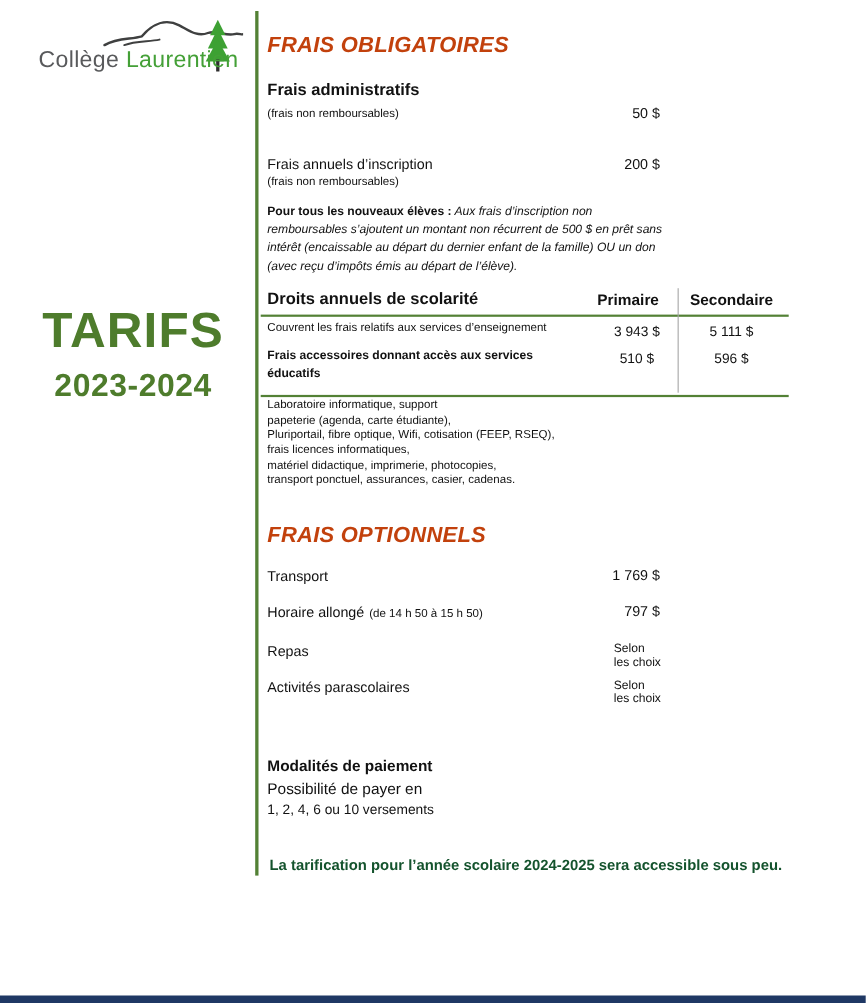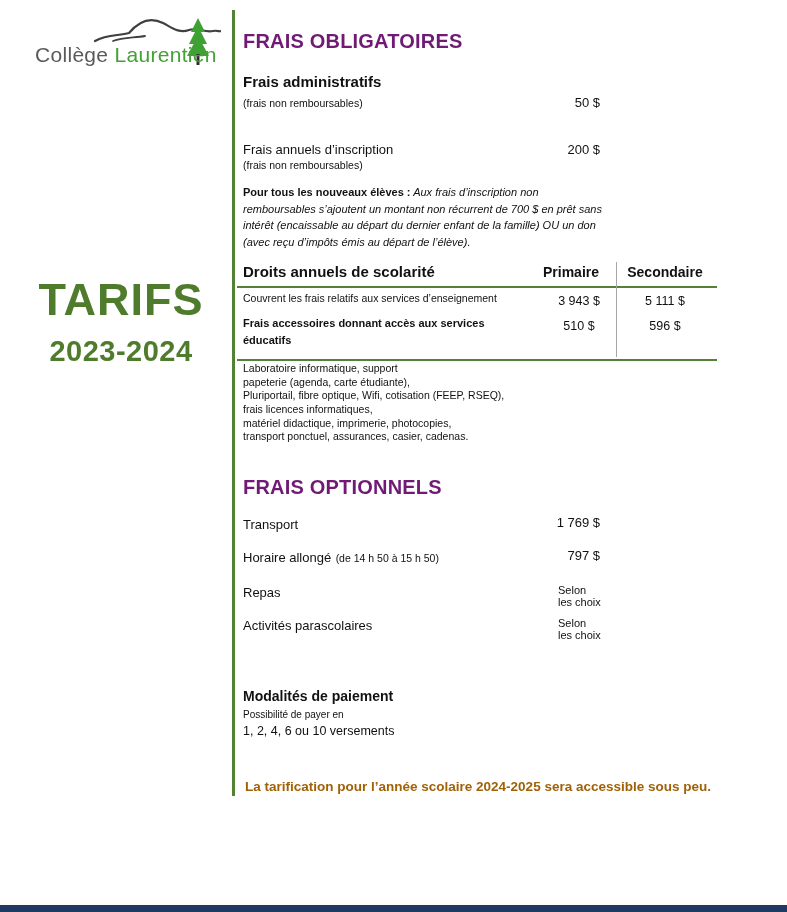--- a/index.html
+++ b/index.html
@@ -16,21 +16,21 @@
   .logo-college{color:#595a5c;}
   .logo-laurentien{color:#44a037;}
   
   .vline{position:absolute;left:232px;top:10px;width:3px;height:786px;background:#538135;}
   .tarifs{position:absolute;left:8px;top:274px;width:226px;text-align:center;color:#4e7c2c;}
   .tarifs-title{font-size:45px;font-weight:bold;letter-spacing:1px;}
   .tarifs-year{font-size:29px;font-weight:bold;margin-top:9px;letter-spacing:.5px;}
   
   .content{position:absolute;left:243px;top:0;width:544px;height:912px;}
   .content>div{position:absolute;}
-  .h-green{font-size:20px;font-weight:bold;color:#701a75;letter-spacing:.2px;}
+  .h-green{font-size:20px;font-weight:bold;color:#c2410c;letter-spacing:.2px;font-style:italic;}
   .h-oblig{top:30px;}
   .h-admin{top:73px;font-size:15px;font-weight:bold;}
   .fee-row{width:360px;}
   .fee1{top:95px;} .fee2{top:142px;}
   .fee-label{font-size:13px;}
   .fee-note{font-size:10.5px;margin-top:2px;}
   .fee-amount{position:absolute;right:3px;top:0;font-size:13px;}
   .notice{top:184px;width:364px;font-size:11px;line-height:1.5;}
   .notice .lead{font-weight:bold;font-style:normal;}
   .notice .rest{font-style:italic;}
@@ -50,23 +50,23 @@
   .t-divider{position:absolute;left:379px;top:0;width:1px;height:95px;background:#a6a6a6;}
   .details{top:362px;font-size:10.5px;line-height:1.3;}
   
   .h-opt{top:476px;}
   .opt1{top:515px;} .opt2{top:548px;} .opt3{top:583px;} .opt4{top:616px;}
   .opt-sub{font-size:10.5px;}
   .fee-amount-small{position:absolute;left:315px;top:1px;font-size:11px;}
   
   .paiement{top:688px;width:360px;}
   .paiement-h{font-size:14px;font-weight:bold;}
-  .paiement-l1{font-size:10px;margin-top:5px;}
+  .paiement-l1{font-size:14px;margin-top:5px;}
   .paiement-l2{font-size:12.5px;margin-top:4px;}
-  .footer-notice{top:779px;width:470px;text-align:center;font-size:13.5px;font-weight:bold;color:#a16207;}
+  .footer-notice{top:779px;width:470px;text-align:center;font-size:13.5px;font-weight:bold;color:#14532d;}
   .bottom-bar{position:absolute;left:0;bottom:0;width:787px;height:7px;background:#1f3864;}
 </style>
 </head>
 <body>
 
 <div class="logo">
   <svg class="logo-mountain" width="128" height="32" viewBox="0 0 128 32">
     <path d="M2 27 C14 20, 26 22, 36 19 C46 7, 58 3, 70 9 C78 13, 86 20, 96 16 C104 13, 112 19, 120 17 C124 16, 127 18, 128 17" fill="none" stroke="#3f4040" stroke-width="2.2" stroke-linecap="round"></path>
     <path d="M20 27 C30 23, 42 24, 52 22" fill="none" stroke="#3f4040" stroke-width="1.8" stroke-linecap="round"></path>
   </svg>
@@ -95,21 +95,21 @@
     <div class="fee-note">(frais non remboursables)</div>
     <span class="fee-amount">50 $</span>
   </div>
 
   <div class="fee-row fee2">
     <div class="fee-label">Frais annuels d’inscription</div>
     <div class="fee-note">(frais non remboursables)</div>
     <span class="fee-amount">200 $</span>
   </div>
 
-  <div class="notice"><span class="lead">Pour tous les nouveaux élèves :</span><span class="rest"> Aux frais d’inscription non remboursables s’ajoutent un montant non récurrent de 700 $ en prêt sans intérêt (encaissable au départ du dernier enfant de la famille) OU un don (avec reçu d’impôts émis au départ de l’élève).</span></div>
+  <div class="notice"><span class="lead">Pour tous les nouveaux élèves :</span><span class="rest"> Aux frais d’inscription non remboursables s’ajoutent un montant non récurrent de 500 $ en prêt sans intérêt (encaissable au départ du dernier enfant de la famille) OU un don (avec reçu d’impôts émis au départ de l’élève).</span></div>
 
   <div class="ttable">
     <div class="t-header">
       <span class="t-title">Droits annuels de scolarité</span>
       <span class="t-col1">Primaire</span>
       <span class="t-col2">Secondaire</span>
     </div>
     <div class="t-body">
       <span class="t-r1-label">Couvrent les frais relatifs aux services d’enseignement</span>
       <span class="t-r1-p">3 943 $</span>

